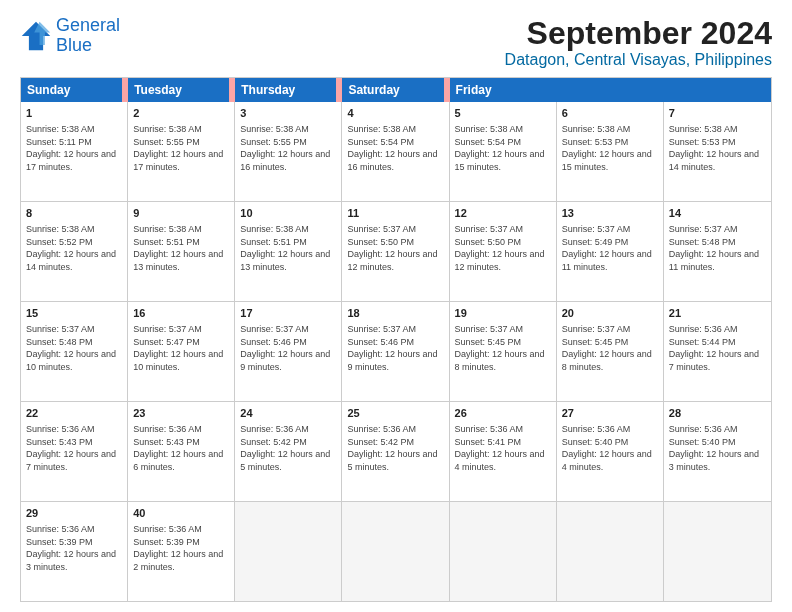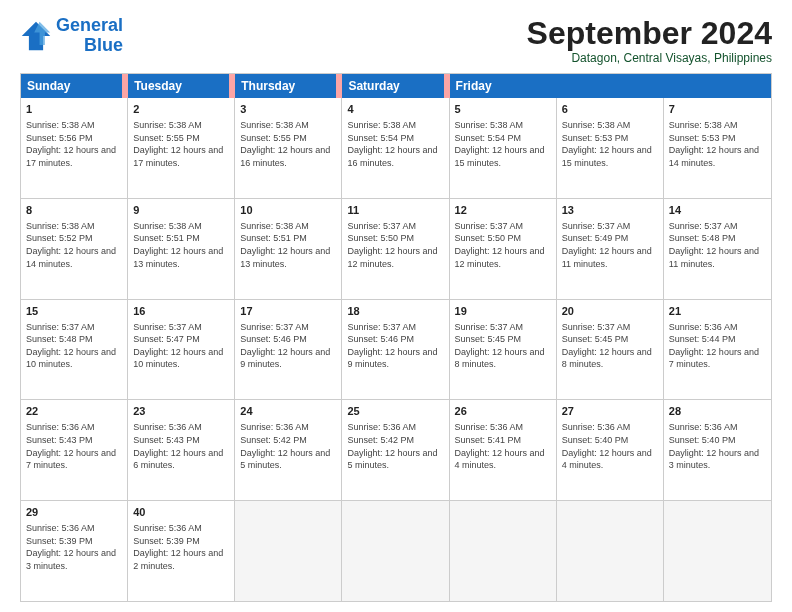--- a/index.html
+++ b/index.html
@@ -23,41 +23,40 @@
       align-items: flex-start;
       margin-bottom: 8px;
     }
     .logo {
       display: flex;
       align-items: center;
       gap: 4px;
     }
     .logo-text {
       font-size: 18px;
-      font-weight: bold;
+      font-weight: normal;
       line-height: 1.1;
-      text-align: right;
     }
     .logo-text span { color: #1a6fc4; }
     .logo-icon {
       width: 32px;
       height: 32px;
     }
     .title-block {
       text-align: right;
     }
     .month-title {
       font-size: 32px;
       font-weight: bold;
       color: #222;
       line-height: 1.1;
     }
     .location-title {
-      font-size: 12px;
-      color: #14532d;
+      font-size: 16px;
+      color: #0369a1;
     }
     .calendar {
       flex: 1;
       display: flex;
       flex-direction: column;
       border: 1px solid #ccc;
     }
     .cal-header {
       display: grid;
       grid-template-columns: repeat(7, 1fr);
@@ -137,21 +136,21 @@
       <div class="cal-header-cell">Saturday</div>
       <div class="cal-header-cell">Friday</div>
     </div>
     <div class="cal-body">
 
       <div class="cal-row">
         <div class="cal-cell">
           <span class="day-num">1</span>
           <div class="info">
             <span>Sunrise: 5:38 AM</span><br>
-            <span>Sunset: 5:56 PM</span><br>
+            <span>Sunset: 5:11 PM</span><br>
             <span>Daylight: 12 hours and 17 minutes.</span>
           </div>
         </div>
         <div class="cal-cell">
           <span class="day-num">2</span>
           <div class="info">
             <span>Sunrise: 5:38 AM</span><br>
             <span>Sunset: 5:55 PM</span><br>
             <span>Daylight: 12 hours and 17 minutes.</span>
           </div>

